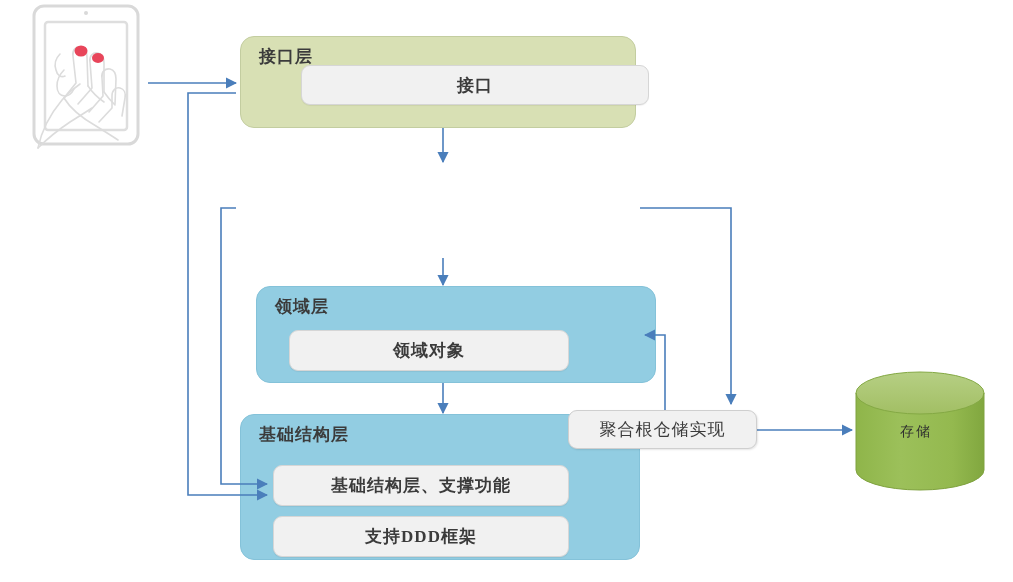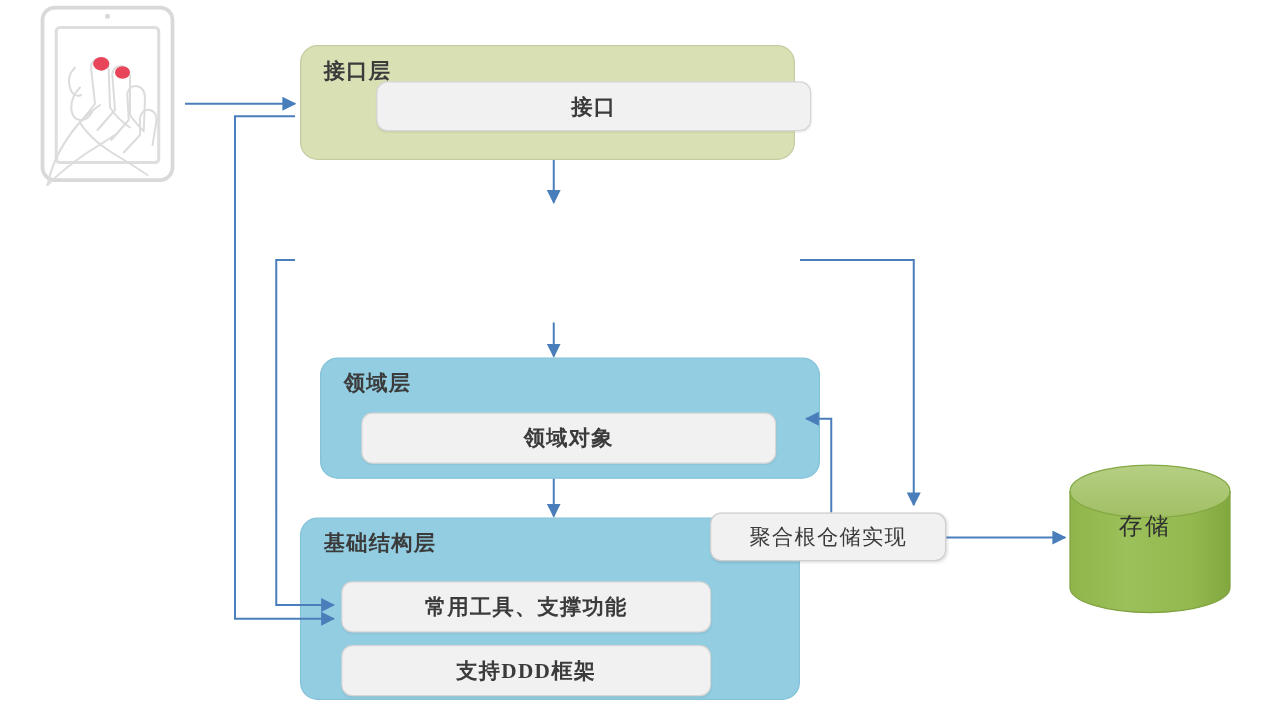--- a/index.html
+++ b/index.html
@@ -86,24 +86,24 @@
     color: #3b3b3b;
     letter-spacing: 1px;
     z-index: 6;
     box-shadow: 1px 1px 2px rgba(0,0,0,0.10);
     font-family: Liberation Serif, serif;
   }
   
   #storage-label {
     position: absolute;
     left: 856px;
-    top: 408px;
+    top: 423px;
     width: 120px;
     text-align: center;
-    font-size: 19px;
+    font-size: 14px;
     color: #2f2f2f;
     letter-spacing: 2px;
     z-index: 4;
   }
 </style>
 </head>
 <body>
 
 <div id="canvas">
 
@@ -181,29 +181,29 @@
   <div class="layer layer-green" id="layer-interface" style="left:240px; top:36px; width:396px; height:92px;">
     <div class="layer-title">接口层</div>
     <div class="inner-box" style="left:32px; top:28px; width:348px; height:40px;margin-left:28px;">
       <span>接口</span>
     </div>
   </div>
 
 
   <div class="layer layer-blue" id="layer-domain" style="left:256px; top:286px; width:400px; height:97px;">
     <div class="layer-title">领域层</div>
-    <div class="inner-box" style="left:32px; top:43px; width:332px; height:41px;">
+    <div class="inner-box" style="left:32px; top:43px; width:280px; height:41px;">
       <span>领域对象</span>
     </div>
   </div>
 
   <div class="layer layer-blue" id="layer-infrastructure" style="left:240px; top:414px; width:400px; height:146px;">
     <div class="layer-title">基础结构层</div>
     <div class="inner-box" style="left:32px; top:50px; width:296px; height:41px;">
-      <span>常用工具、支撑功能</span>
+      <span>基础结构层、支撑功能</span>
     </div>
     <div class="inner-box" style="left:32px; top:101px; width:296px; height:41px;">
       <span>支持DDD框架</span>
     </div>
   </div>
 
   <div id="repository-box">
     <span>聚合根仓储实现</span>
   </div>
 

